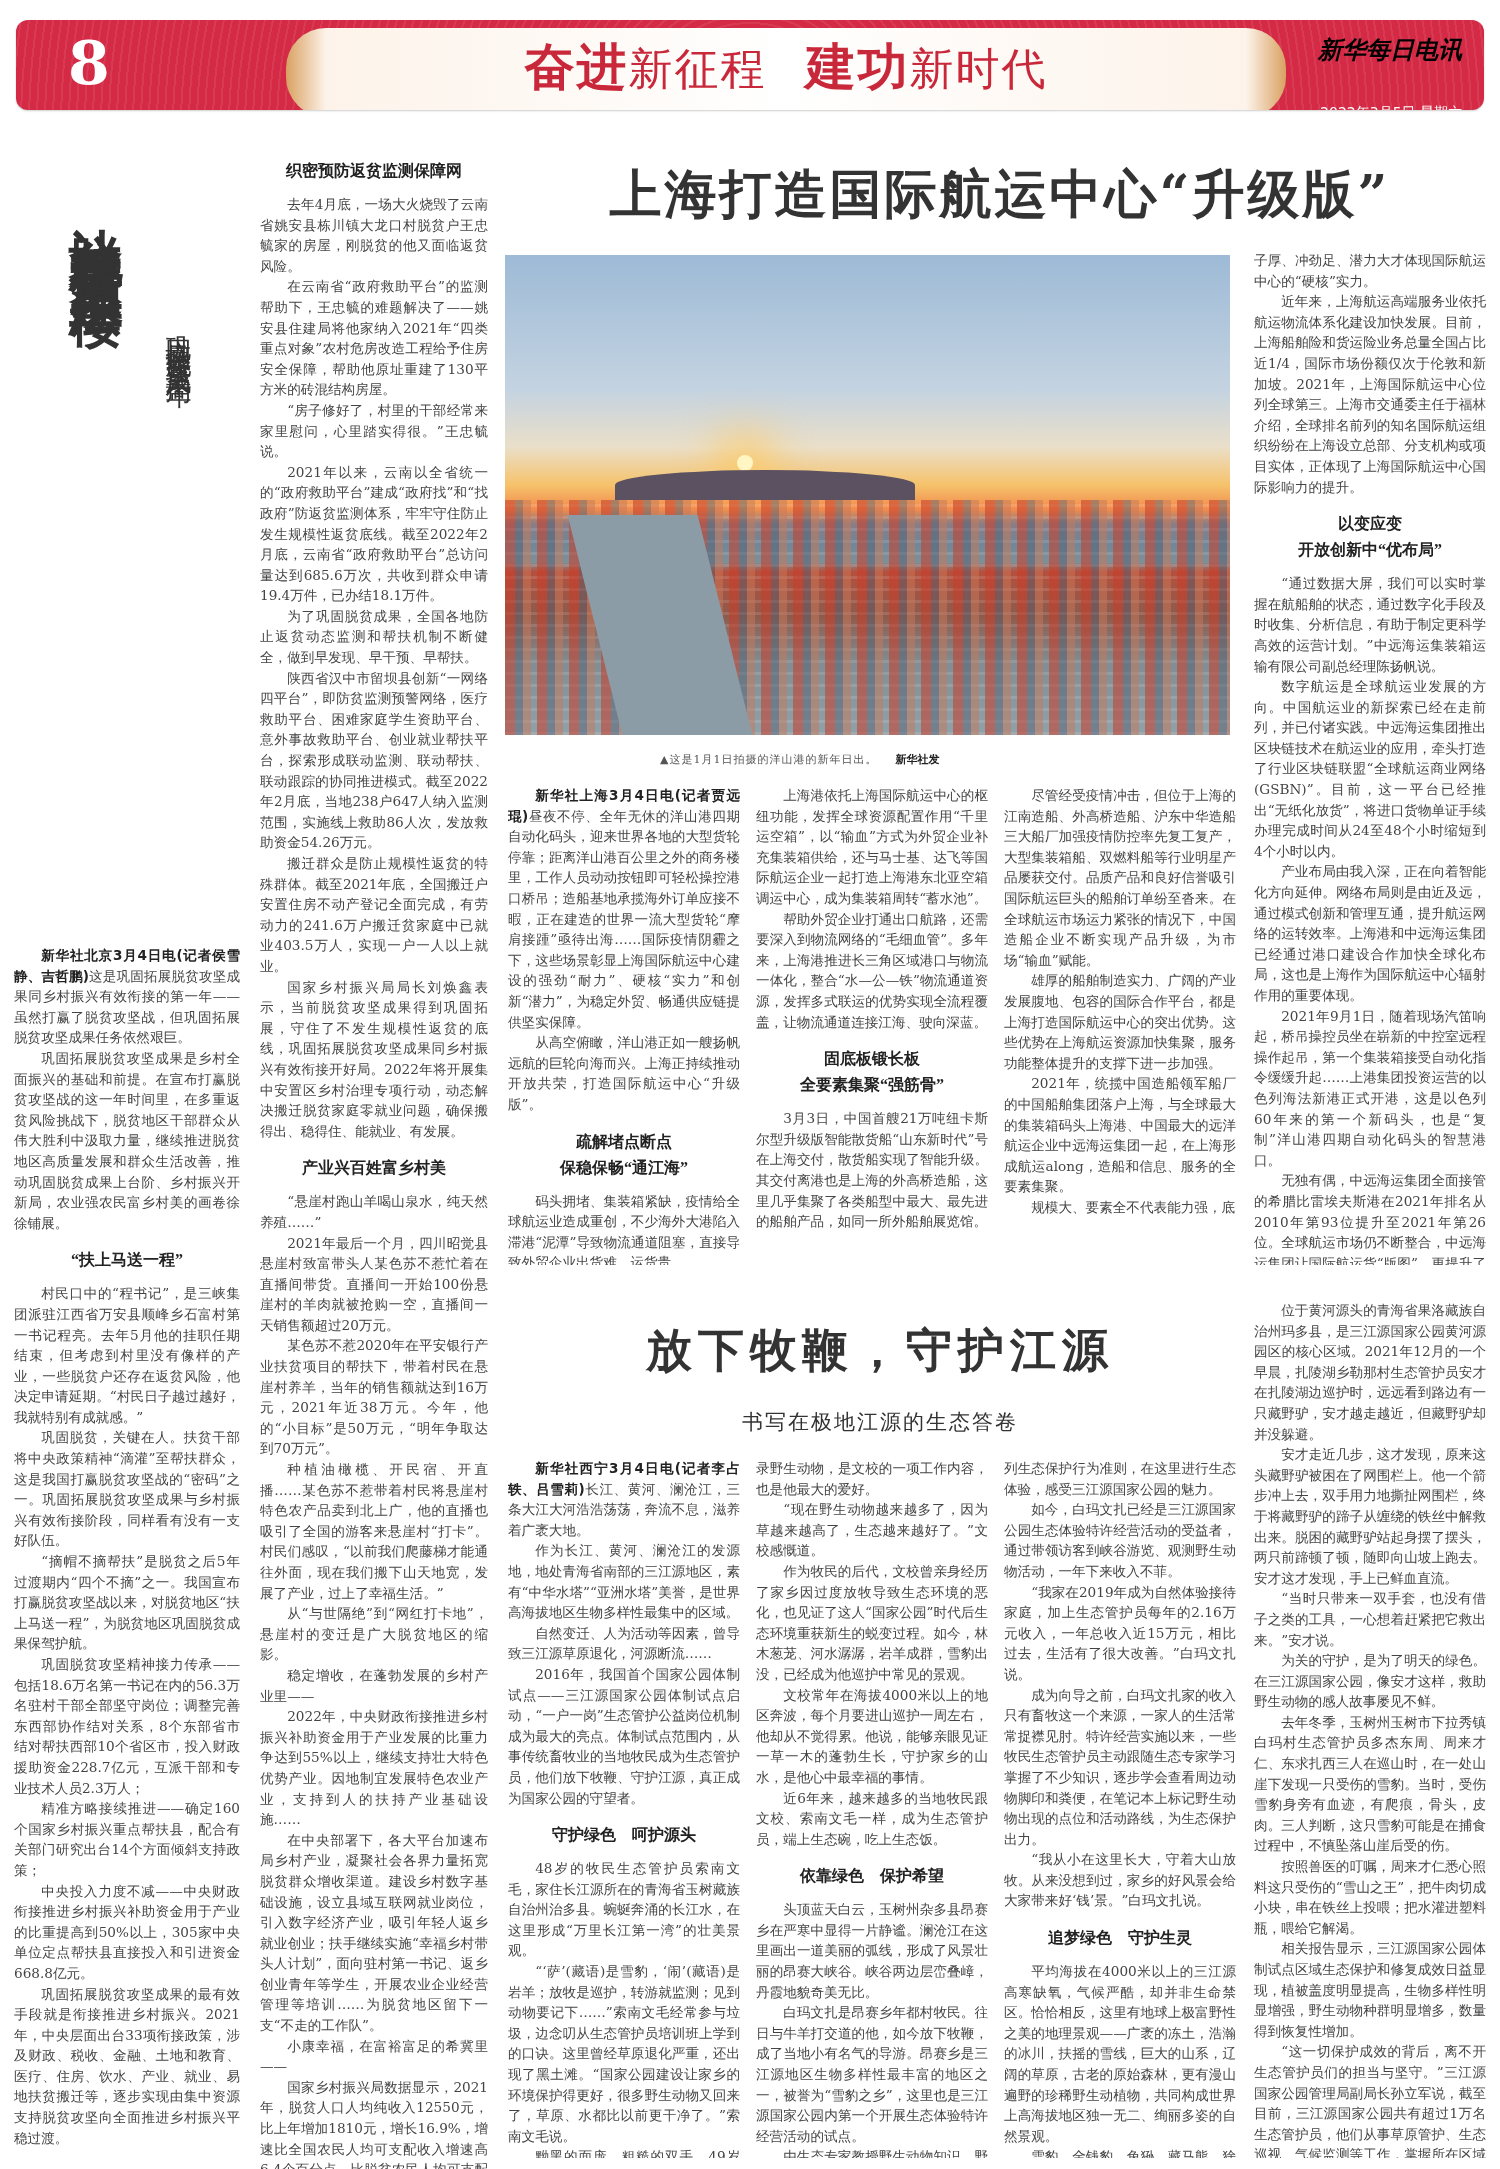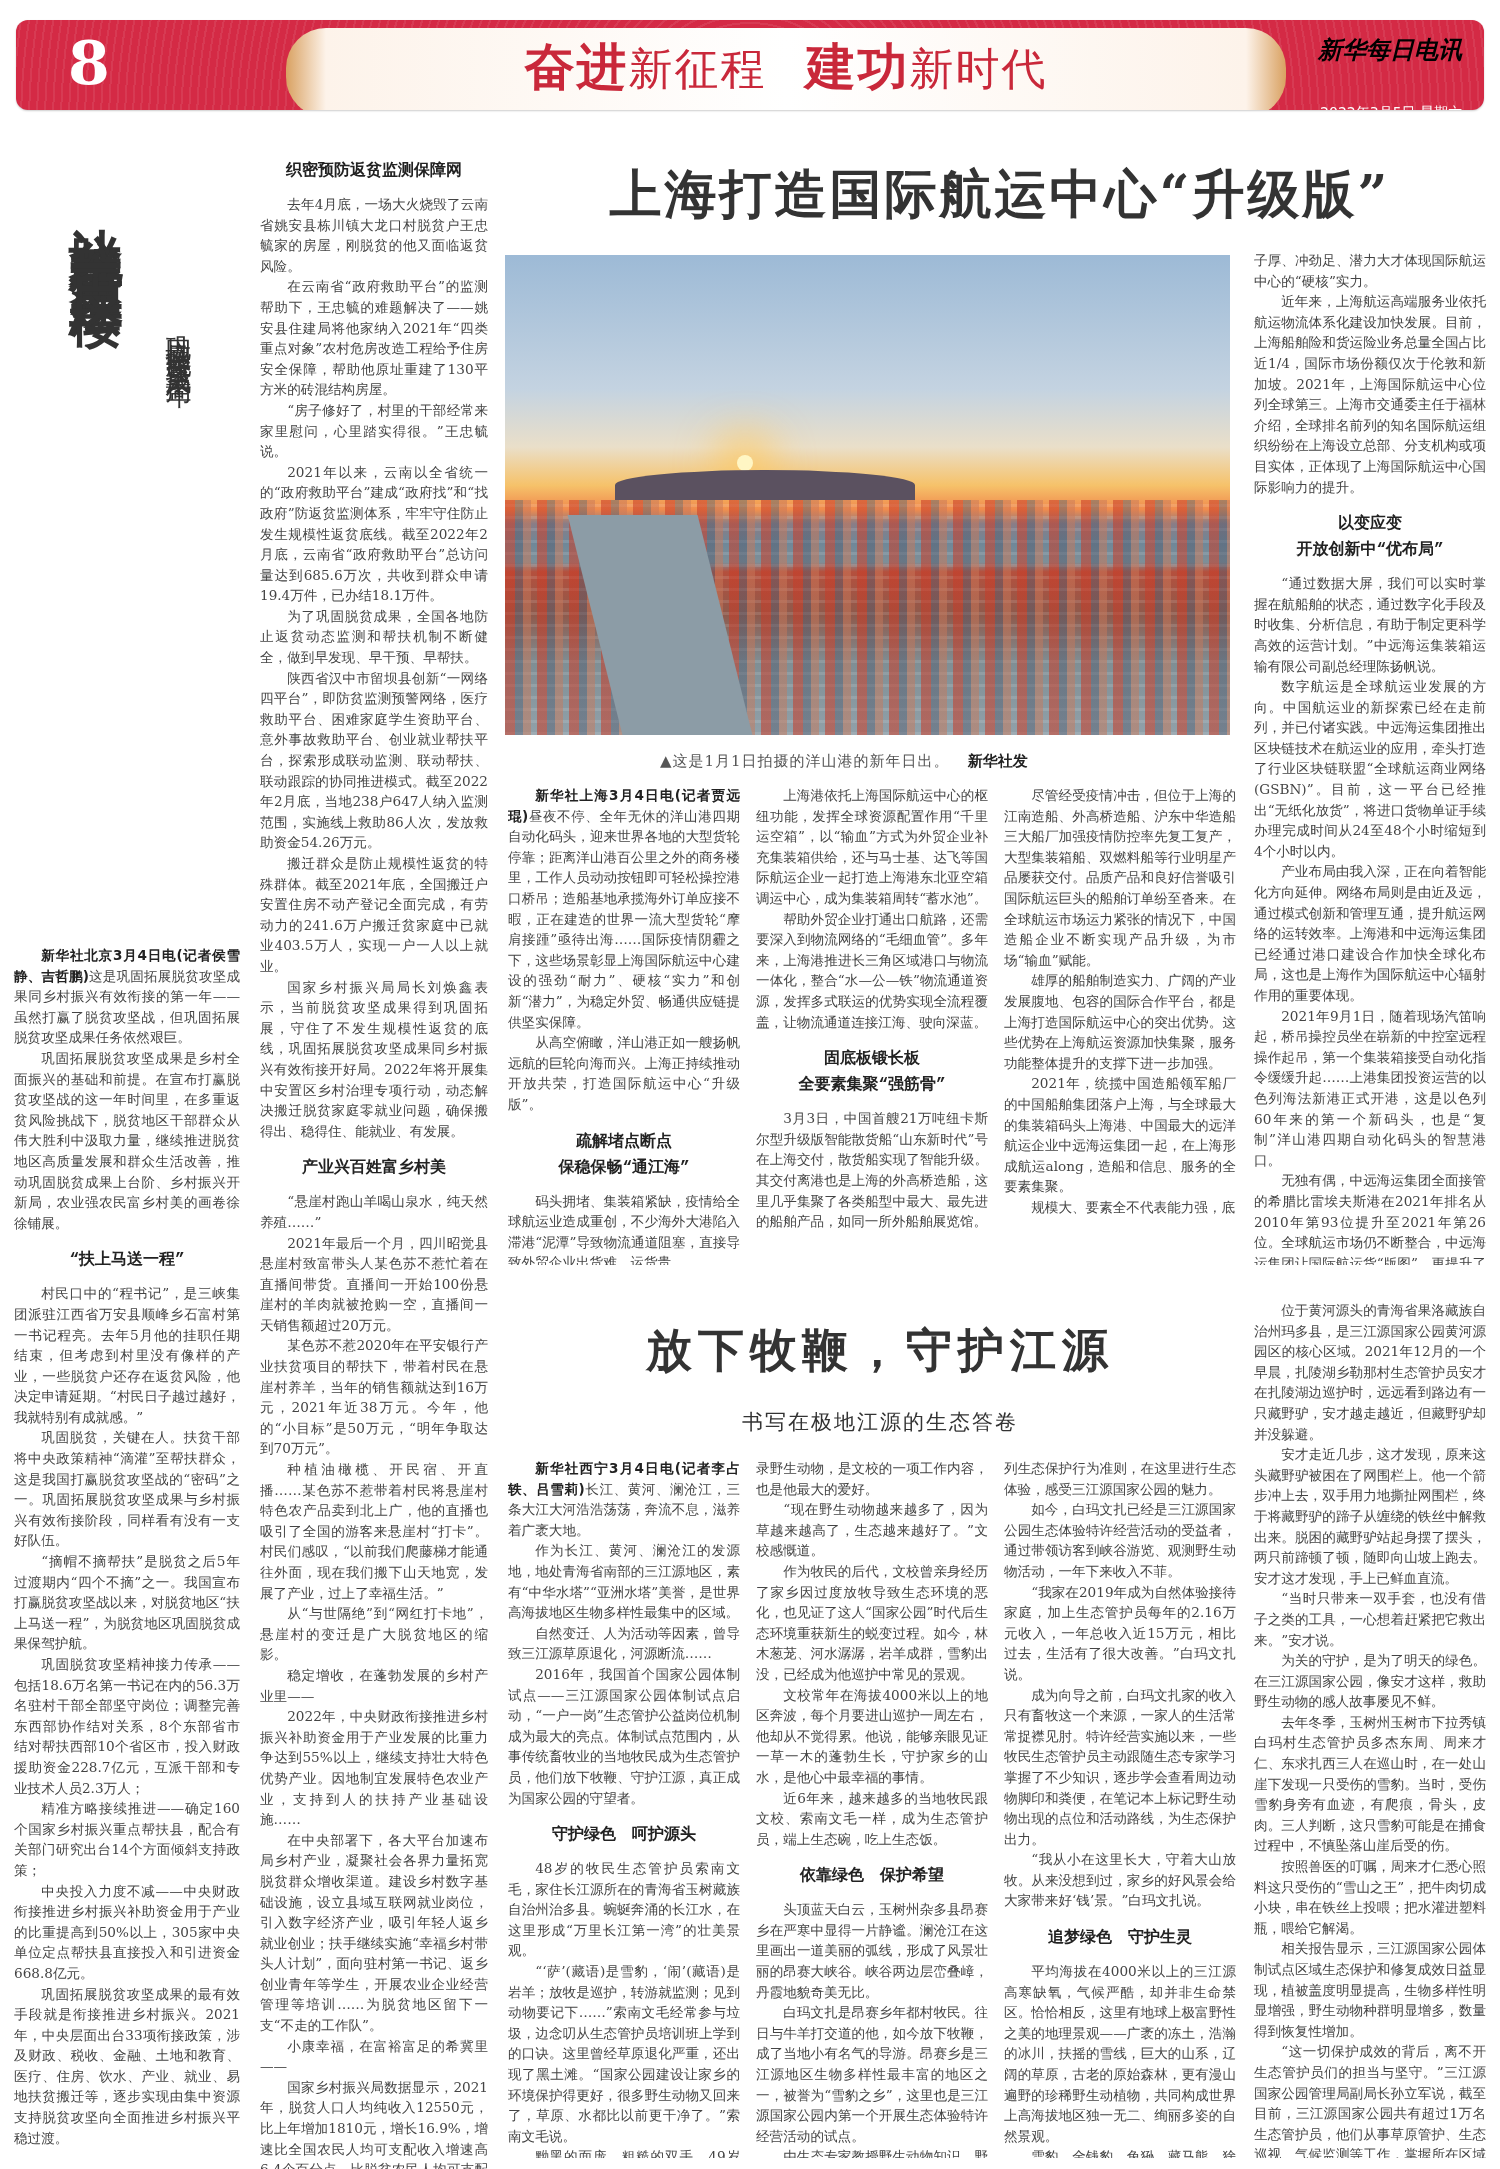--- a/index.html
+++ b/index.html
@@ -15,31 +15,31 @@
   .brand{position:absolute;right:22px;top:14px;color:#000000;font-family:"DejaVu Sans",sans-serif;font-size:24px;font-weight:bold;font-style:italic;text-align:right;}
   .brand-date{position:absolute;right:22px;top:56px;color:#fff;font-family:"DejaVu Sans",sans-serif;font-size:14px;margin-top:28px;}
   
   .vtitle{writing-mode:vertical-rl;font-family:"DejaVu Serif",serif;font-weight:bold;color:#333;}
   .main-vtitle{left:60px;top:185px;font-size:54px;letter-spacing:6px;}
   .sub-vtitle{left:162px;top:315px;font-size:26px;font-weight:normal;letter-spacing:4px;}
   
   .col{font-size:13.6px;line-height:20.6px;text-align:justify;color:#444;}
   .col p{margin:0;text-indent:2em;}
   .col .lead-bold{font-family:"DejaVu Sans",sans-serif;font-weight:bold;color:#222;}
-  .sub{font-family:Liberation Mono, monospace;font-weight:bold;font-size:16px;text-align:center;color:#222;margin:14px 0 10px;line-height:26px;}
+  .sub{font-family:Liberation Serif, serif;font-weight:bold;font-size:16px;text-align:center;color:#222;margin:14px 0 10px;line-height:26px;}
   .headline{font-family:"DejaVu Serif",serif;font-weight:bold;color:#333;text-align:center;}
   .photo{left:505px;top:255px;width:725px;height:480px;overflow:hidden;
     background:linear-gradient(180deg,#9dbad6 0%,#c4d3e1 28%,#eadfc9 40%,#f6c26a 48%,#f08b4d 53%,#8a7d86 56%,#6f8798 60%,#7e8f98 64%,#b5503d 66%,#8e5a4c 75%,#7f8e94 85%,#91a1aa 100%);}
   .photo .sun{position:absolute;left:232px;top:200px;width:16px;height:16px;border-radius:50%;background:#fff6c4;box-shadow:0 0 40px 22px rgba(255,200,90,.7);}
   .photo .hills{position:absolute;left:110px;top:215px;width:300px;height:30px;background:#5b5160;border-radius:60% 60% 0 0;}
   .photo .yard{position:absolute;left:0;right:0;top:245px;bottom:0;background:
      repeating-linear-gradient(90deg,rgba(200,60,40,.55) 0 10px,rgba(80,90,110,.45) 10px 18px,rgba(200,120,90,.5) 18px 26px,transparent 26px 32px),
      repeating-linear-gradient(0deg,rgba(255,255,255,.12) 0 3px,transparent 3px 12px);}
   .photo .road{position:absolute;left:90px;top:260px;width:130px;height:220px;background:#8c9ca6;transform:skewX(14deg);}
-  .caption{left:660px;top:752px;font-size:15px;color:#555;letter-spacing:1px;}
+  .caption{left:660px;top:752px;font-size:11px;color:#555;letter-spacing:1px;}
   .caption b{font-family:"DejaVu Sans",sans-serif;color:#222;margin-left:18px;letter-spacing:0;}
 </style>
 </head>
 <body>
 
 <div class="abs banner">
   <div class="pattern"></div>
   <div class="page-num">8</div>
   <div class="banner-center">
     <div class="banner-title">

